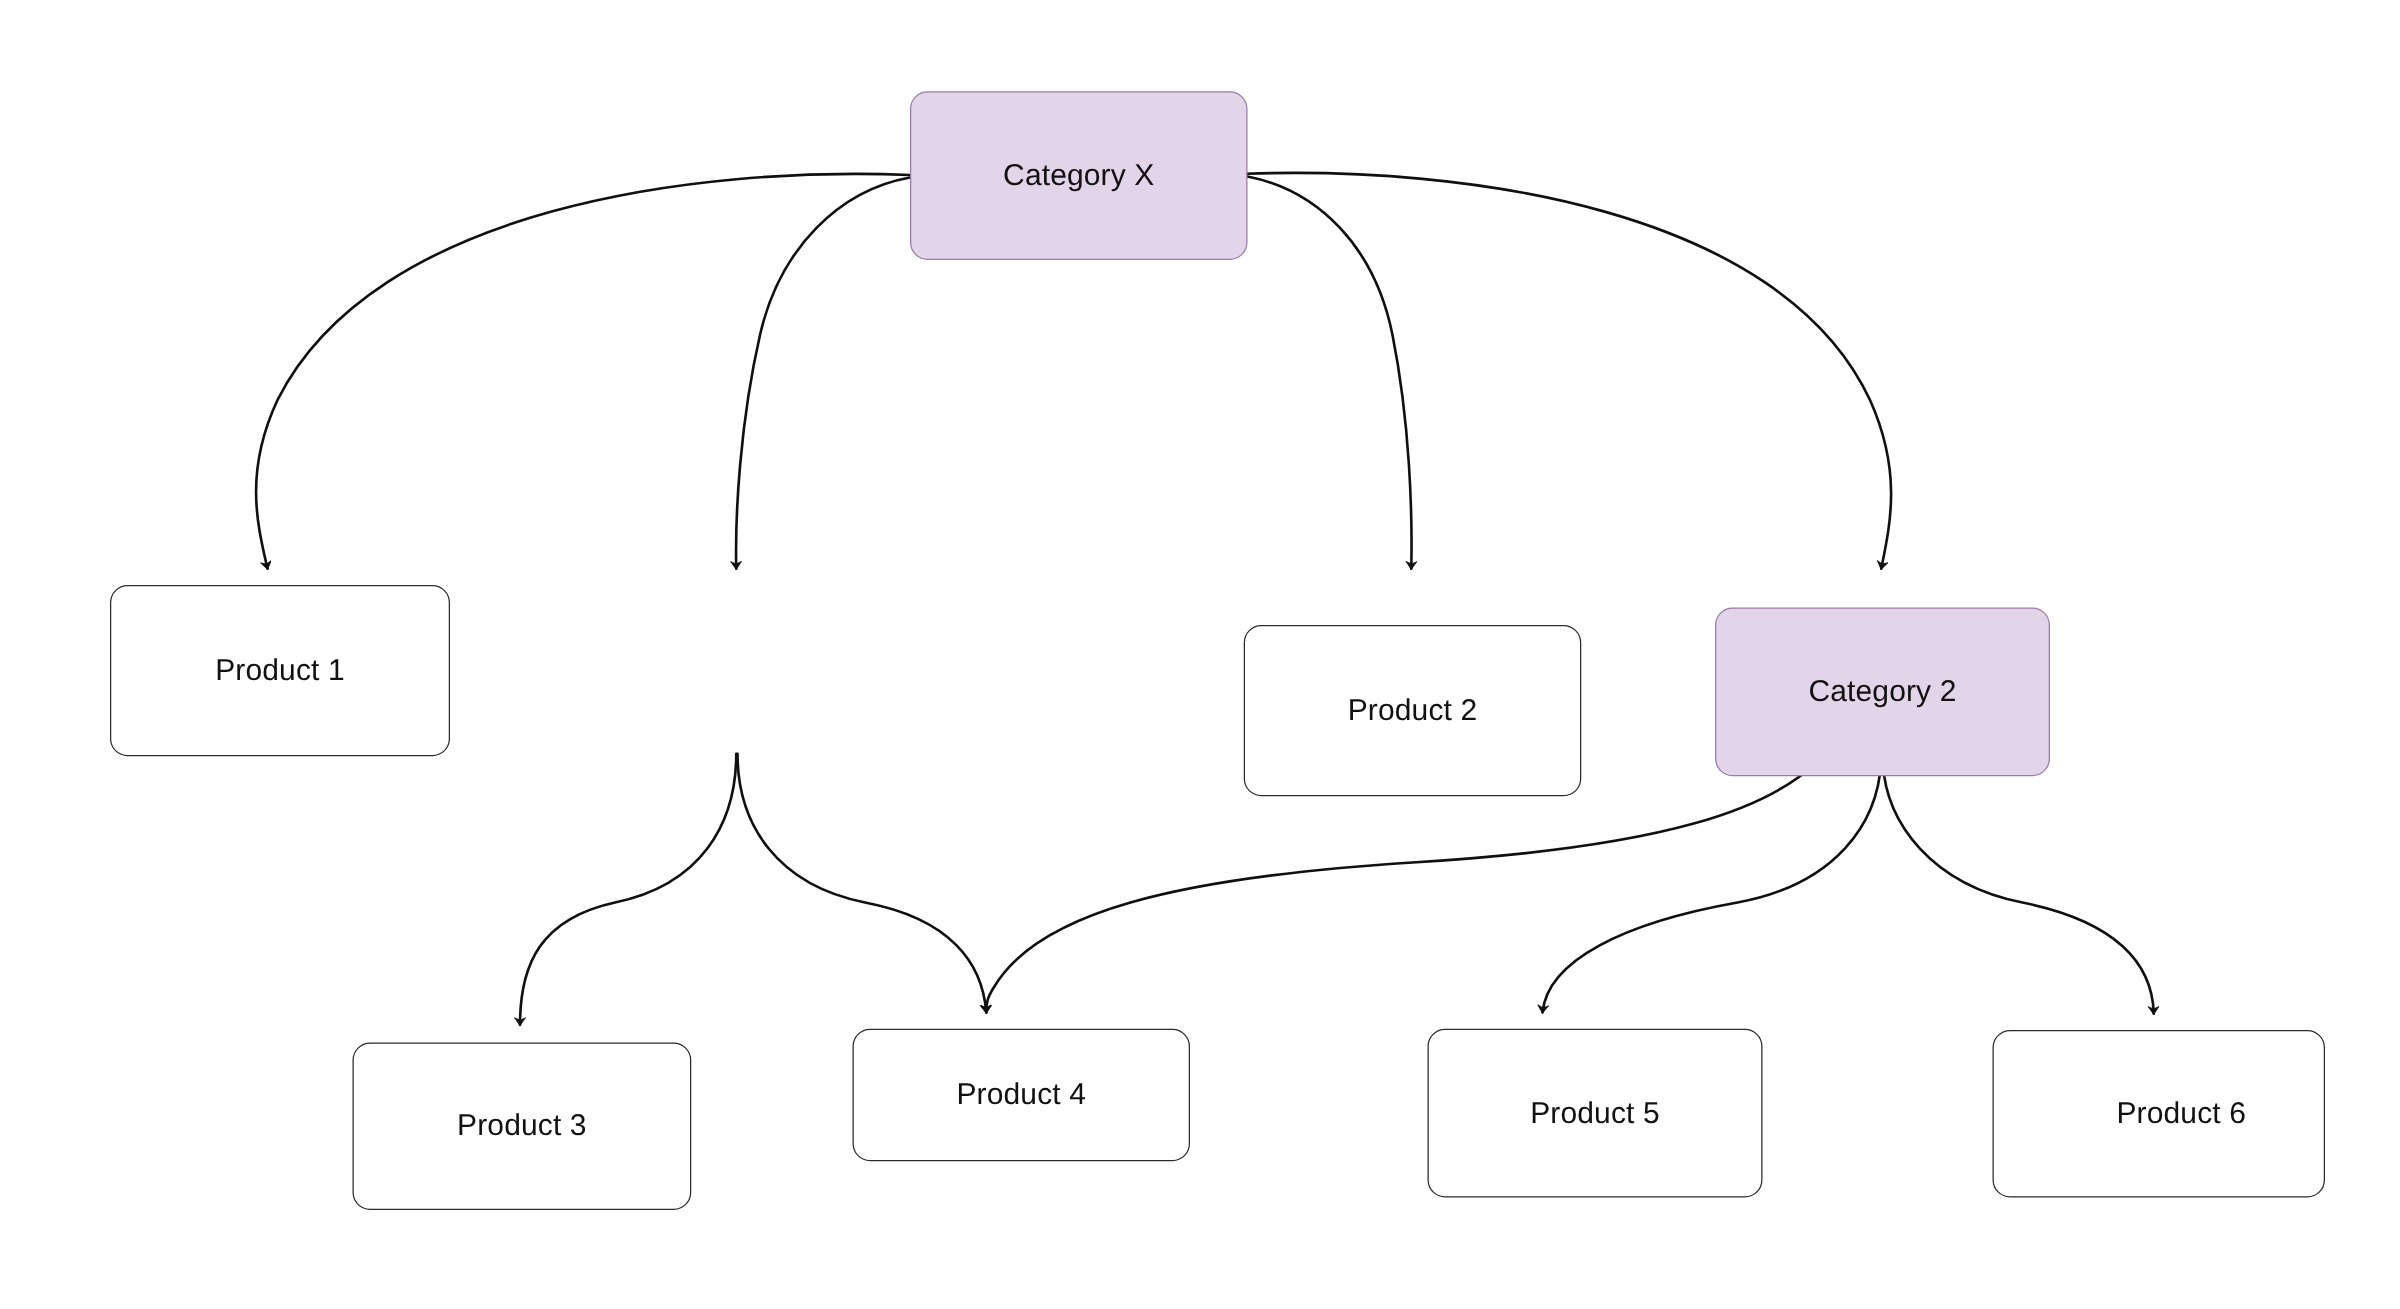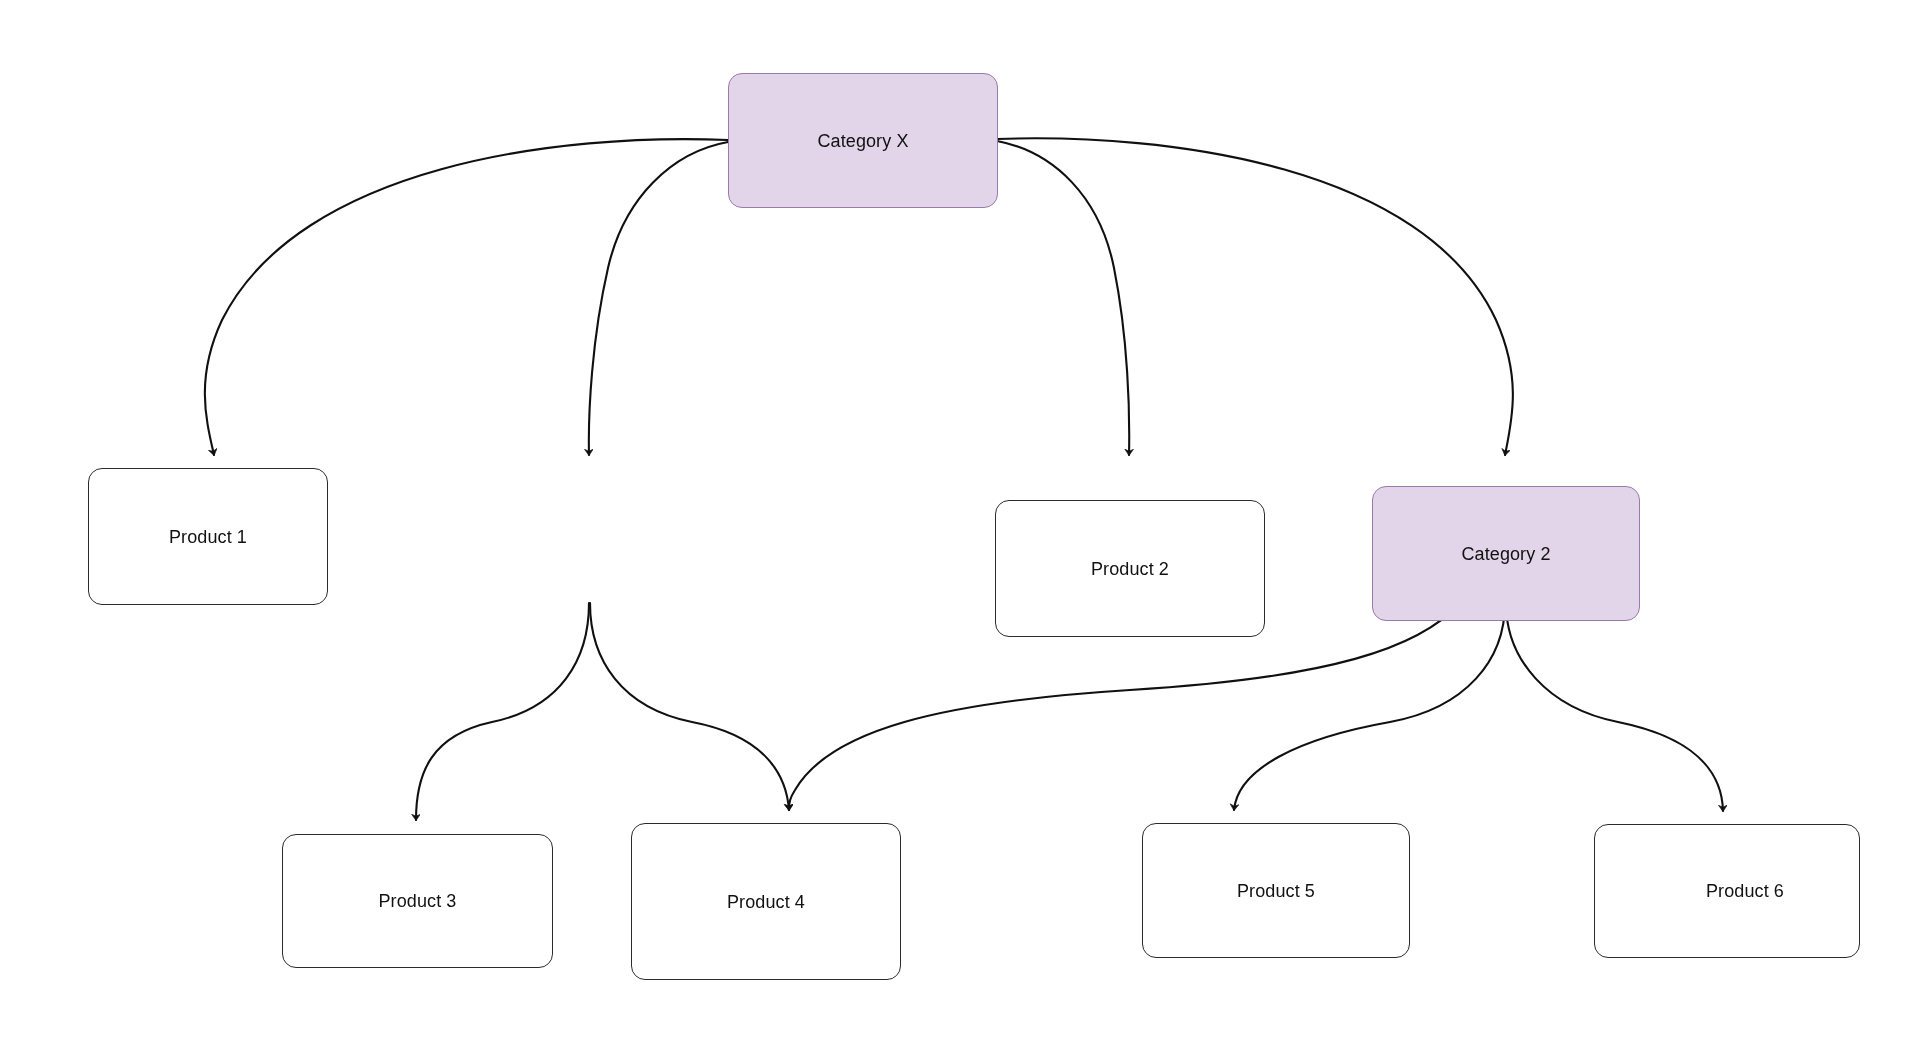--- a/index.html
+++ b/index.html
@@ -44,21 +44,21 @@
     border-radius: 14px;
     background: #ffffff;
     z-index: 5;
   }
   .node.purple {
     background: #e2d5e9;
     border-color: #9a7aa8;
   }
   .node-label {
     font-family: "Liberation Sans", sans-serif;
-    font-size: 18px;
+    font-size: 24px;
     line-height: 1;
     color: #111111;
     letter-spacing: 0.1px;
     white-space: nowrap;
     user-select: none;
   }
 </style>
 </head>
 <body>
 
@@ -80,38 +80,38 @@
         <path class="edge-path" d="M 1460 603 C 1420 648 1330 678 1130 690 C 940 702 830 730 795 790 C 790 798 789 802 789 810" marker-end="url(#arrowhead)"></path>
         <path class="edge-path" d="M 1505 603 C 1505 660 1466 708 1390 722 C 1300 738 1238 768 1234 810" marker-end="url(#arrowhead)"></path>
         <path class="edge-path" d="M 1506 603 C 1506 660 1548 708 1618 722 C 1692 737 1722 770 1723 811" marker-end="url(#arrowhead)"></path>
       </g>
   </svg>
 
   <div class="node purple" style="left: 728px; top: 73px; width: 270px; height: 135px;">
     <span class="node-label">Category X</span>
   </div>
 
-  <div class="node" style="left: 88px; top: 468px; width: 240px; height: 137px;">
+  <div class="node" style="left: 88px; top: 468px; width: 272px; height: 137px;">
     <span class="node-label">Product 1</span>
   </div>
 
 
   <div class="node" style="left: 995px; top: 468px; width: 270px; height: 137px; margin-top: 32px;">
     <span class="node-label">Product 2</span>
   </div>
 
   <div class="node purple" style="left: 1372px; top: 468px; width: 268px; height: 135px; margin-top: 18px;">
     <span class="node-label">Category 2</span>
   </div>
 
   <div class="node" style="left: 282px; top: 834px; width: 271px; height: 134px;">
     <span class="node-label">Product 3</span>
   </div>
 
-  <div class="node" style="left: 631px; top: 823px; width: 270px; height: 157px;">
+  <div class="node" style="left: 682px; top: 823px; width: 270px; height: 106px;">
     <span class="node-label">Product 4</span>
   </div>
 
   <div class="node" style="left: 1102px; top: 823px; width: 268px; height: 135px; margin-left: 40px;">
     <span class="node-label">Product 5</span>
   </div>
 
   <div class="node" style="left: 1594px; top: 824px; width: 266px; height: 134px; padding-left: 36px;">
     <span class="node-label">Product 6</span>
   </div>

